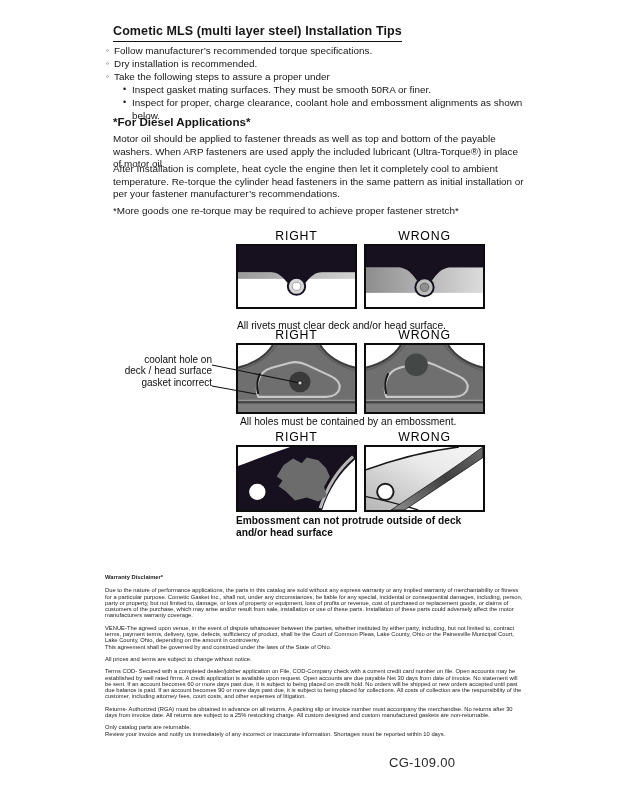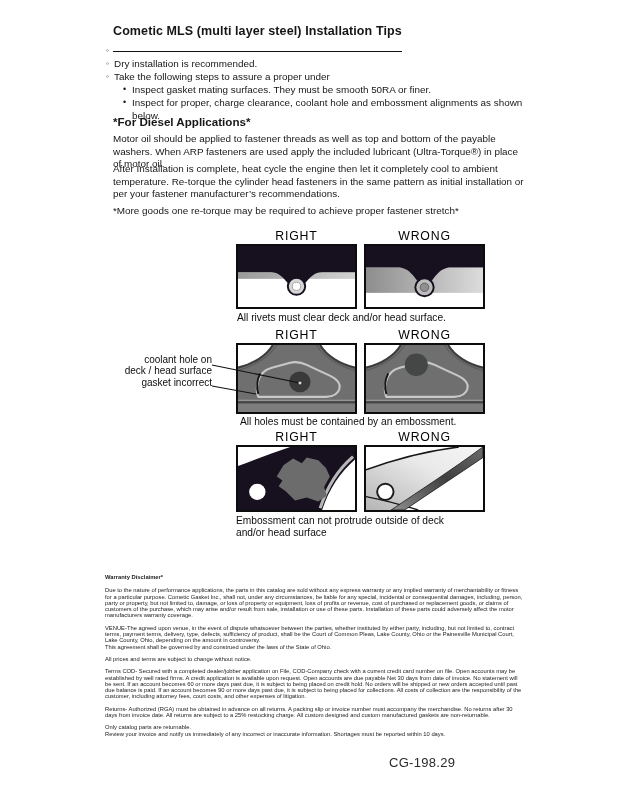--- a/index.html
+++ b/index.html
@@ -1,42 +1,42 @@
 <!DOCTYPE html>
 <html><head>
 <meta charset="utf-8">
 <style>
   html,body{margin:0;padding:0;background:#fff;}
   .page{position:relative;width:618px;height:800px;background:#ffffff;overflow:hidden;
         font-family:"Liberation Sans", sans-serif;color:#161616;}
   .abs{position:absolute;}
 
   .title{left:113px;top:24px;font-size:12.5px;font-weight:bold;letter-spacing:.1px;
-         border-bottom:1.6px solid #111;padding-bottom:13px;}
+         border-bottom:1.6px solid #111;padding-bottom:3px;}
   .bullets{left:106px;top:44px;width:430px;font-size:9.9px;line-height:13px;}
   .b-row{display:flex;}
   .b-mark{width:8px;flex:0 0 8px;font-size:8px;line-height:13px;}
   .sb-row{display:flex;margin-left:17px;}
   .sb-mark{width:9px;flex:0 0 9px;font-size:9px;line-height:13px;}
 
   .diesel-h{left:113px;top:115px;font-size:11.6px;font-weight:bold;}
   .para{left:113px;top:0;width:414px;font-size:9.9px;line-height:12.6px;}
   .p1{top:133px;} .p2{top:163px;} .p3{top:205px;}
 
   .dlabel{width:121px;text-align:center;font-size:12.3px;letter-spacing:.8px;color:#000000;}
   .dl-left{left:236px;} .dl-right{left:364px;text-align:center;}
   .r1{top:229px;} .r2{top:328px;} .r3{top:430px;}
 
   .dbox{width:121px;box-sizing:border-box;border:2px solid #0c0c0c;background:#fff;}
   .dbox svg{display:block;width:100%;height:100%;}
   .bx-l{left:236px;} .bx-r{left:364px;}
   .row1{top:244px;height:65px;} .row2{top:343px;height:71px;} .row3{top:445px;height:67px;}
 
   .caption{font-size:10.2px;line-height:11.5px;color:#0d0d0d;white-space:pre-line;}
-  .cap1{left:237px;top:312px;} .cap2{left:240px;top:416px;} .cap3{left:236px;top:515px;width:240px;}
+  .cap1{left:237px;top:320px;} .cap2{left:240px;top:416px;} .cap3{left:236px;top:515px;width:240px;font-weight:bold;}
 
   .ann{font-size:10px;line-height:10.8px;text-align:right;white-space:pre-line;color:#0d0d0d;}
   .ann1{left:95px;top:355px;width:117px;}
   .ann2{left:95px;top:378px;width:117px;}
   .leaders{left:108px;top:343px;width:200px;height:60px;pointer-events:none;}
 
   .legal{left:105px;top:574px;width:419px;font-size:5.8px;line-height:6.3px;color:#222;}
   .legal p{margin:0 0 6px 0;white-space:pre-line;}
   .legal .lh{font-weight:bold;margin-bottom:7px;}
 
@@ -45,20 +45,21 @@
 </head>
 <body>
 
 <div class="page">
 
   <div class="abs title">Cometic MLS (multi layer steel) Installation Tips</div>
 
   <div class="abs bullets">
     <div class="b-row">
       <span class="b-mark">◦</span>
+      <span>Follow manufacturer’s recommended torque specifications.</span>
     </div>
     <div class="b-row">
       <span class="b-mark">◦</span>
       <span>Dry installation is recommended.</span>
     </div>
     <div class="b-row">
       <span class="b-mark">◦</span>
       <span>Take the following steps to assure a proper under</span>
     </div>
     <div class="sb-row">
@@ -202,15 +203,15 @@
     <p>Due to the nature of performance applications, the parts in this catalog are sold without any express warranty or any implied warranty of merchantability or fitness for a particular purpose.  Cometic Gasket Inc., shall not, under any circumstances, be liable for any special, incidental or consequential damages, including, person, party or property, but not limited to, damage, or loss of property or equipment, loss of profits or revenue, cost of purchased or replacement goods, or claims of customers of the purchase, which may arise and/or result from sale, installation or use of these parts.  Installation of these parts could adversely affect the motor manufacturers warranty coverage.</p>
     <p>VENUE-The agreed upon venue, in the event of dispute whatsoever between the parties, whether instituted by either party, including, but not limited to, contract terms, payment terms, delivery, type, defects, sufficiency of product, shall be the Court of Common Pleas, Lake County, Ohio or the Painesville Municipal Court, Lake County, Ohio, depending on the amount in controversy.
 This agreement shall be governed by and construed under the laws of the State of Ohio.</p>
     <p>All prices and terms are subject to change without notice.</p>
     <p>Terms COD- Secured with a completed dealer/jobber application on File, COD-Company check with a current credit card number on file.  Open accounts may be established by well rated firms.  A credit application is available upon request.  Open accounts are due payable Net 30 days from date of invoice.  No statement will be sent.  If an account becomes 60 or more days past due, it is subject to being placed on credit hold.  No orders will be shipped or new orders accepted until past due balance is paid.  If an account becomes 90 or more days past due, it is subject to being placed for collections.  All costs of collection are the responsibility of the customer, including attorney fees, court costs, and other expenses of litigation.</p>
     <p>Returns- Authorized (RGA) must be obtained in advance on all returns.  A packing slip or invoice number must accompany the merchandise.  No returns after 30 days from invoice date.  All returns are subject to a 25% restocking charge.  All custom designed and custom manufactured gaskets are non-returnable.</p>
     <p>Only catalog parts are returnable.
 Review your invoice and notify us immediately of any incorrect or inaccurate information.  Shortages must be reported within 10 days.</p>
   </div>
 
-  <div class="abs footer-code">CG-198.29</div>
+  <div class="abs footer-code">CG-109.00</div>
 
 </div>
 
 </body></html>

